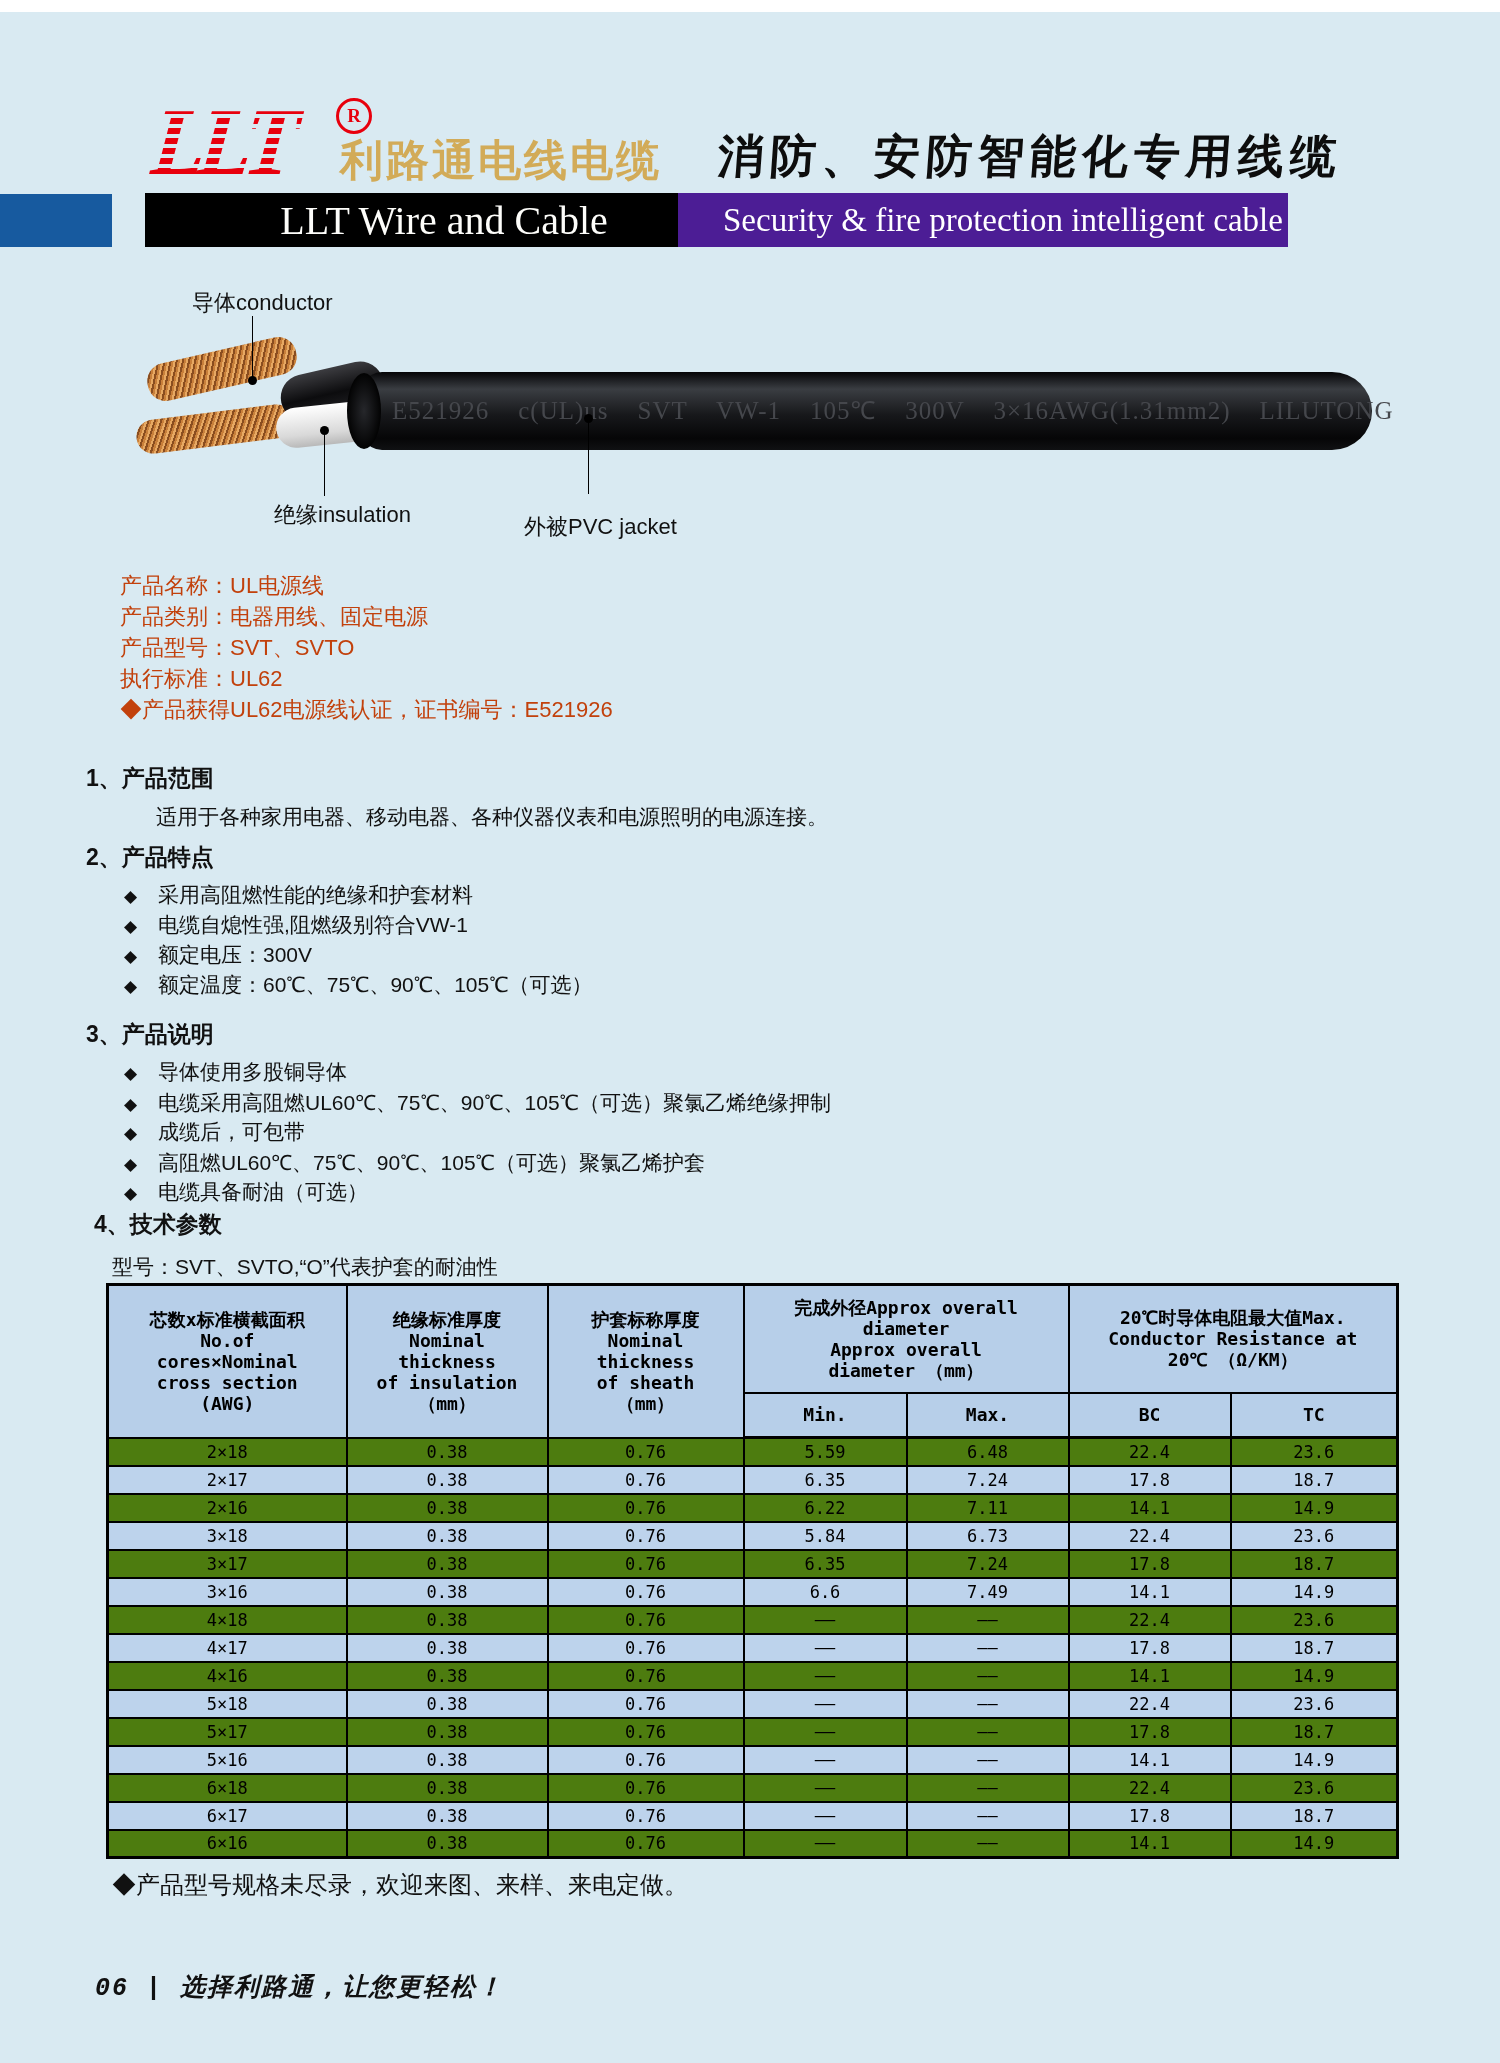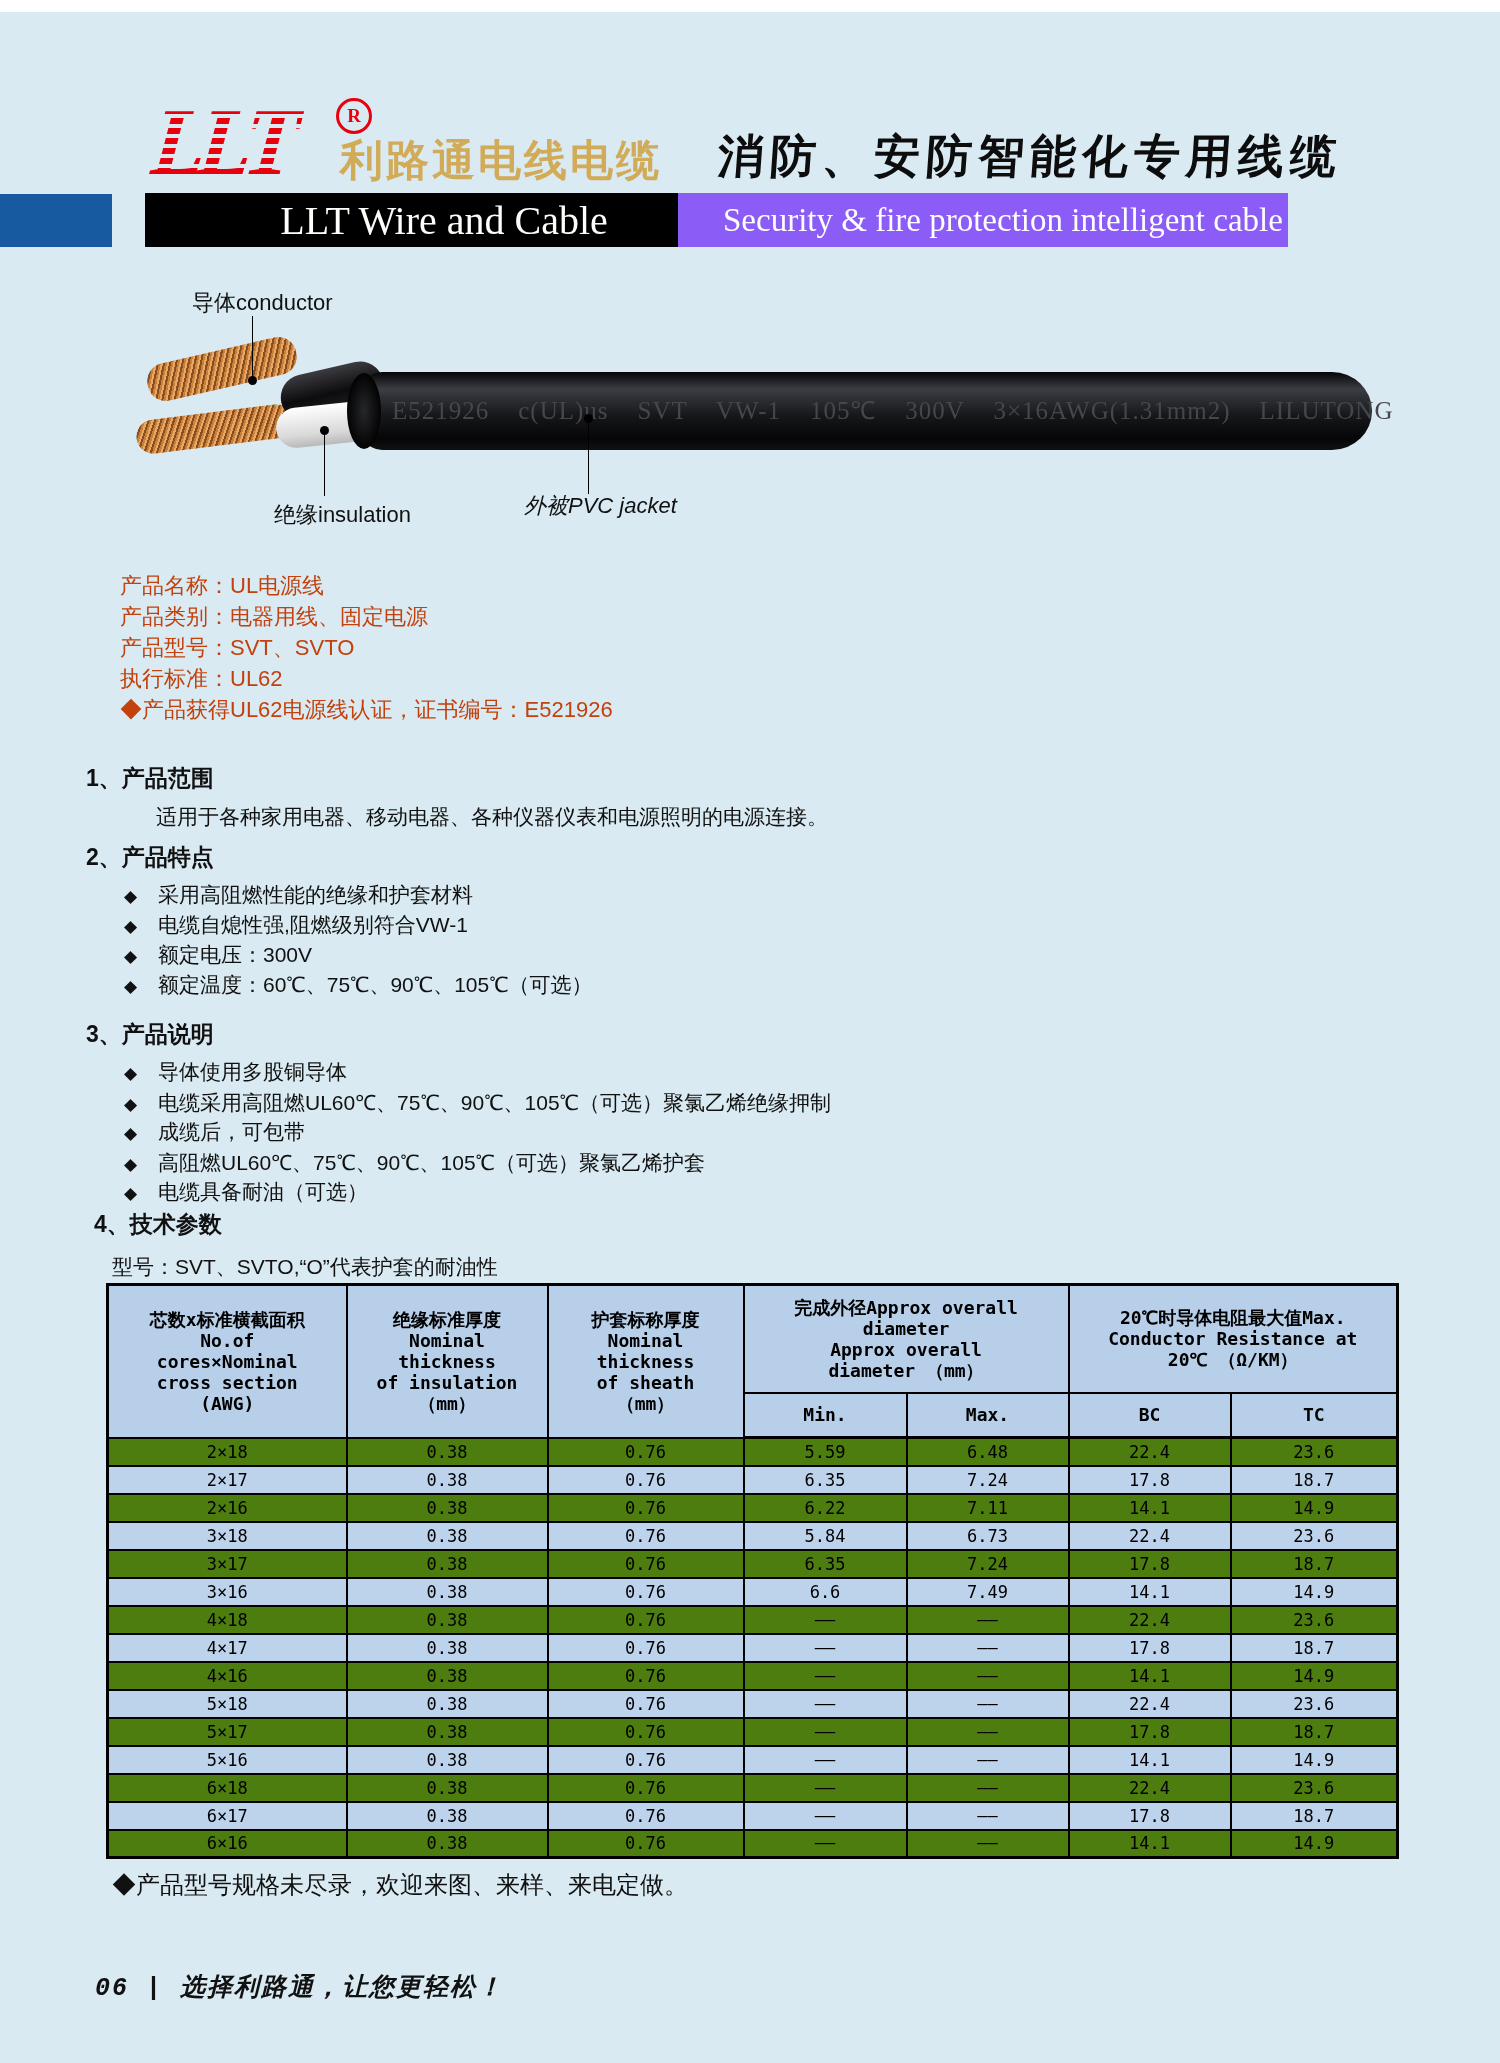--- a/index.html
+++ b/index.html
@@ -14,21 +14,21 @@
   .logo-stripes{position:absolute;inset:-4px -10px;background:repeating-linear-gradient(180deg,rgba(0,0,0,0) 0 6px,#d9eaf2 6px 10px);pointer-events:none;}
   .reg-mark{position:absolute;left:336px;top:98px;width:30px;height:30px;border:3px solid #e8000d;border-radius:50%;
     color:#e8000d;font-family:"Liberation Serif",serif;font-size:19px;line-height:29px;text-align:center;font-weight:bold;}
   .brand-cn{position:absolute;left:340px;top:132px;width:340px;color:#d2ab58;font-size:43px;letter-spacing:3px;font-weight:600;}
   .title-cn{position:absolute;left:718px;top:126px;width:640px;color:#0d0d0d;font-size:46px;font-weight:900;
     letter-spacing:6px;transform:skewX(-4deg);font-family:"Liberation Serif",serif;}
   .bar-left{position:absolute;left:0;top:194px;width:112px;height:53px;background:#175a9f;}
   .band-gold{position:absolute;left:145px;top:193px;width:598px;height:54px;background:#000000;
     display:flex;align-items:center;justify-content:center;}
   .band-gold span{color:#fdfdfa;font-family:"Liberation Serif",serif;font-size:40px;}
-  .band-blue{position:absolute;left:678px;top:193px;width:610px;height:54px;background:#8b5cf6;
+  .band-blue{position:absolute;left:678px;top:193px;width:610px;height:54px;background:#4c1d95;
     display:flex;align-items:center;}
   .band-blue span{color:#ffffff;font-family:"Liberation Serif",serif;font-size:33px;padding-left:45px;}
 
   
   .copper{position:absolute;border-radius:18px;
     background:repeating-linear-gradient(115deg,#8a4d1f 0 2px,#c87f3a 2px 4px,#e7a963 4px 6px);}
   .copper.top{left:146px;top:350px;width:152px;height:38px;transform:rotate(-13deg);}
   .copper.bottom{left:136px;top:412px;width:158px;height:34px;transform:rotate(-7deg);}
   .wire-black{position:absolute;left:280px;top:368px;width:104px;height:46px;border-radius:23px;
     background:linear-gradient(180deg,#3c3c40,#0c0c0e 55%,#222225);transform:rotate(-13deg);}
@@ -108,21 +108,21 @@
     <div class="fig-label" style="left:192px;top:288px;">导体conductor</div>
     <div class="leader-line" style="left:252px;top:316px;height:62px;"></div>
     <div class="leader-dot" style="left:248px;top:376px;"></div>
 
     <div class="leader-dot" style="left:320px;top:426px;"></div>
     <div class="leader-line" style="left:324px;top:434px;height:62px;"></div>
     <div class="fig-label" style="left:274px;top:500px;">绝缘insulation</div>
 
     <div class="leader-dot" style="left:584px;top:414px;"></div>
     <div class="leader-line" style="left:588px;top:420px;height:74px;"></div>
-    <div class="fig-label" style="left:524px;top:491px;font-style:italic;">外被PVC jacket</div>
+    <div class="fig-label" style="left:524px;top:512px;">外被PVC jacket</div>
   </div>
 
   <div class="product-info">
     <div>产品名称：UL电源线</div>
     <div>产品类别：电器用线、固定电源</div>
     <div>产品型号：SVT、SVTO</div>
     <div>执行标准：UL62</div>
     <div>◆产品获得UL62电源线认证，证书编号：E521926</div>
   </div>
 

